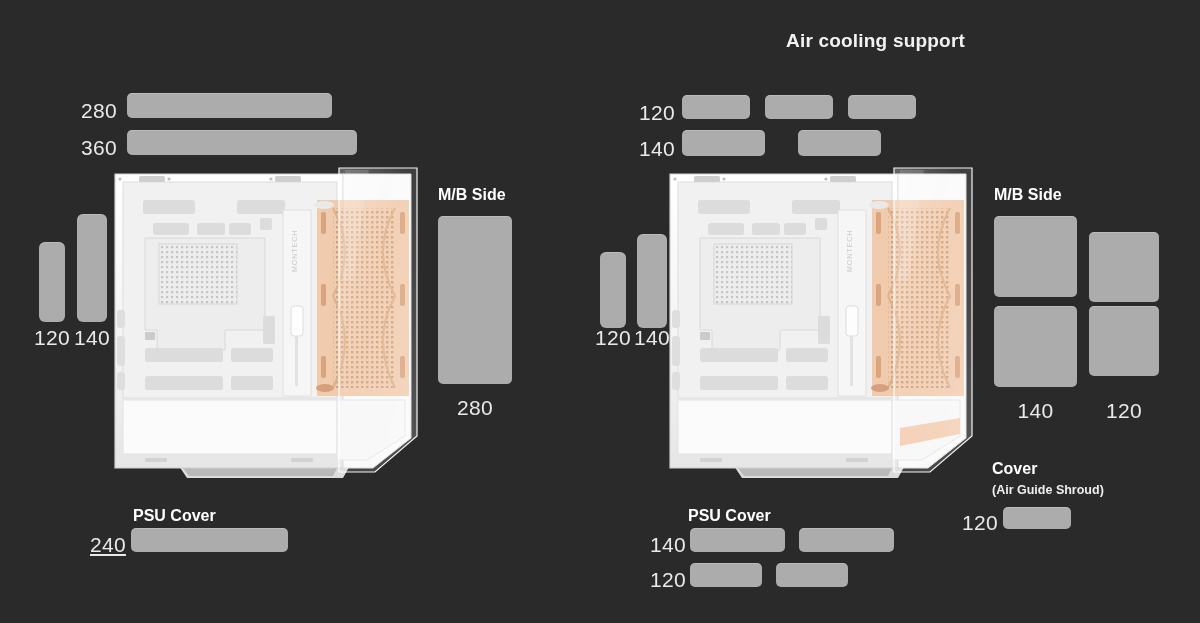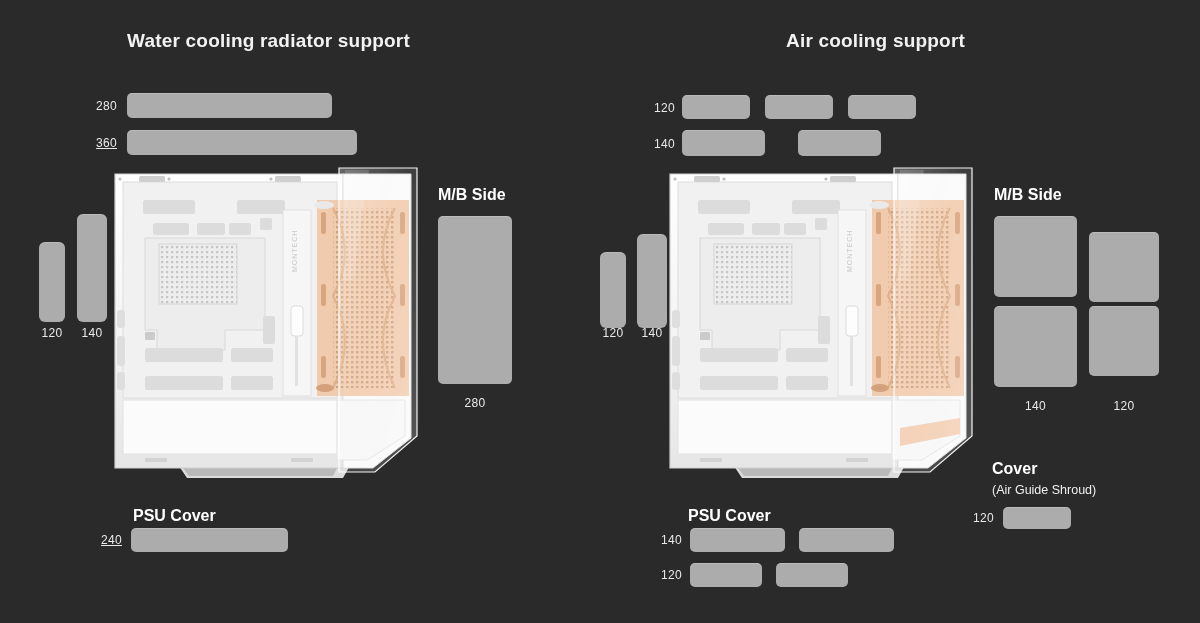--- a/index.html
+++ b/index.html
@@ -27,58 +27,57 @@
   .fan{
     position:absolute;
     background:#acacac;
     border-radius:5px;
     box-shadow:inset 0 1px 0 rgba(255,255,255,.18);
   }
   .fan.tall{border-radius:6px;}
 
   .num{
     position:absolute;
-    font-size:12px;
+    font-size:21px;
     color:#e9e9e9;
     white-space:nowrap;
     letter-spacing:.3px;
   }
   .num.r{text-align:right;}
   .num.c{text-align:center;}
 
   .sect-label{
     position:absolute;
     font-size:16px;
     font-weight:700;
     color:#ffffff;
     white-space:nowrap;
   }
   .sect-sub{
     position:absolute;
     font-size:12.5px;
-    font-weight:400;
+    font-weight:700;
     color:#efefef;
     white-space:nowrap;
   }
 
   
   .case-wrap{position:absolute;width:330px;height:330px;}
   .case-svg{width:100%;height:100%;display:block;}
 </style>
 </head>
 <body>
 
 <div class="panel" id="panel-water">
 
-  <div class="panel-title" style="left:127px;top:30px;">Water cooling radiator support</div>
 
   <div class="num r" style="left:75px;top:99px;width:42px;">280</div>
   <div class="fan" style="left:127px;top:93px;width:205px;height:25px;"></div>
 
-  <div class="num r" style="left:75px;top:136px;width:42px;text-decoration:underline;">360</div>
+  <div class="num r" style="left:75px;top:136px;width:42px;">360</div>
   <div class="fan" style="left:127px;top:130px;width:230px;height:25px;"></div>
 
   <div class="fan tall" style="left:39px;top:242px;width:26px;height:80px;"></div>
   <div class="num c" style="left:31px;top:326px;width:42px;">120</div>
 
   <div class="fan tall" style="left:77px;top:214px;width:30px;height:108px;"></div>
   <div class="num c" style="left:71px;top:326px;width:42px;">140</div>
 
   <div class="case-wrap" style="left:105px;top:160px;">
     <svg class="case-svg" viewBox="0 0 330 330" xmlns="http://www.w3.org/2000/svg">

